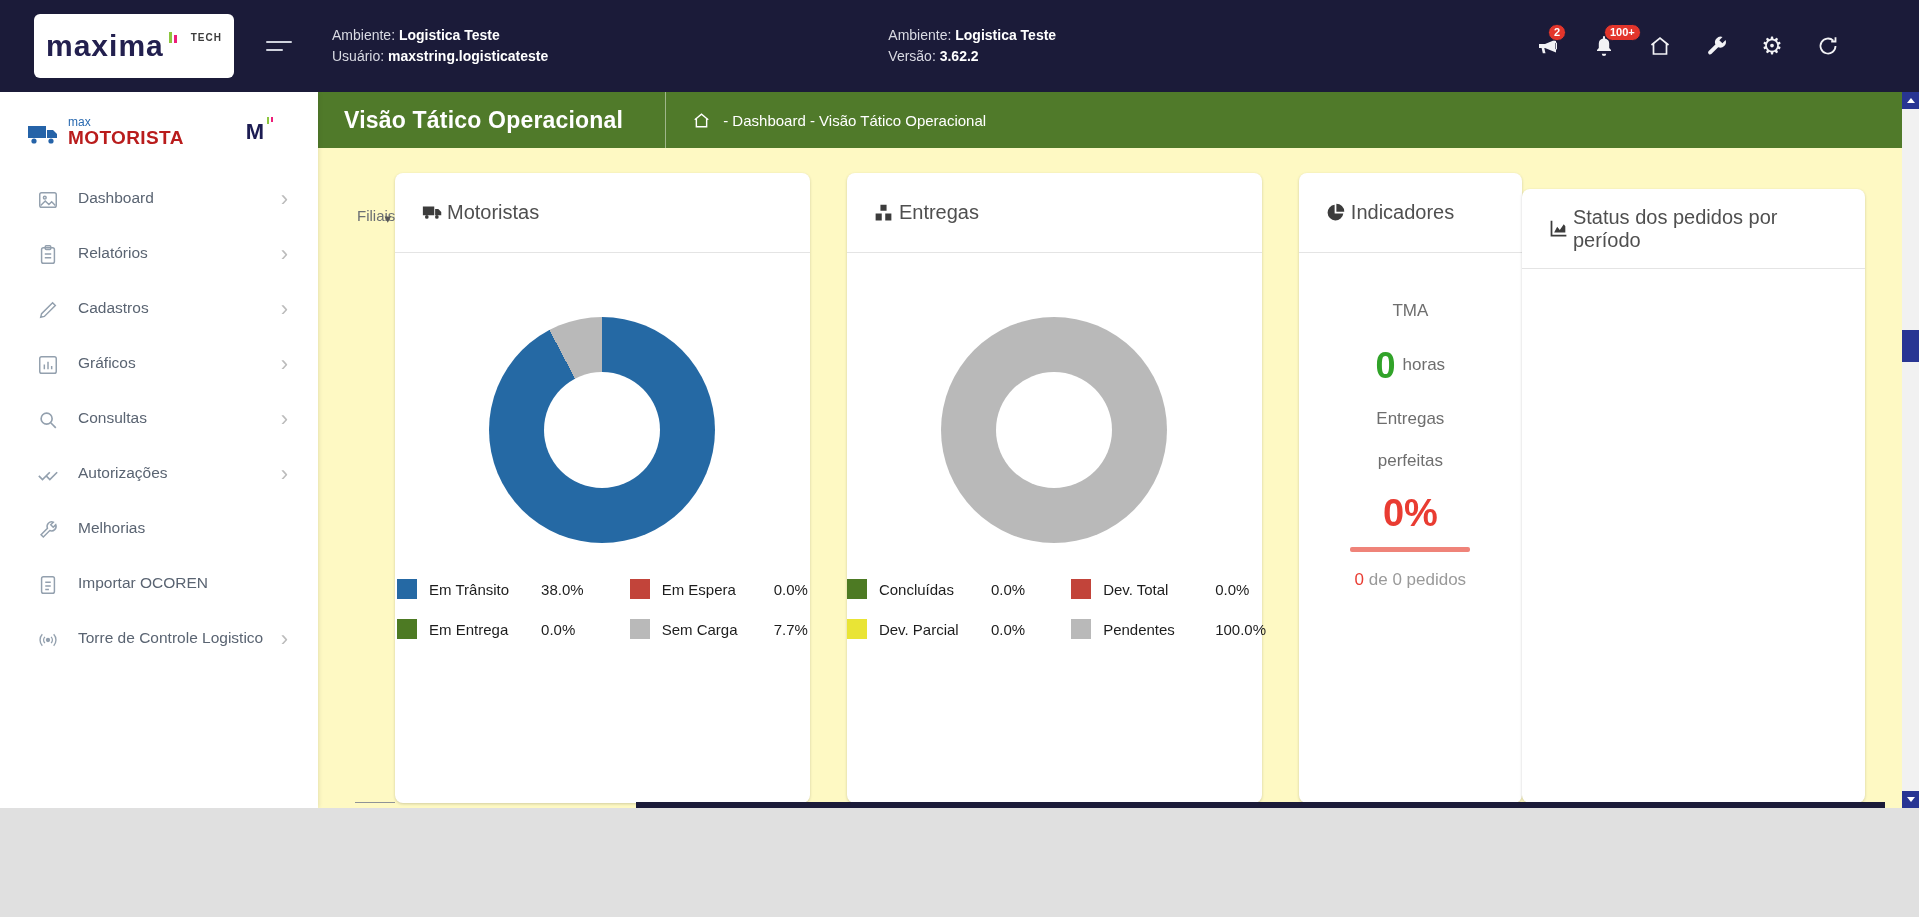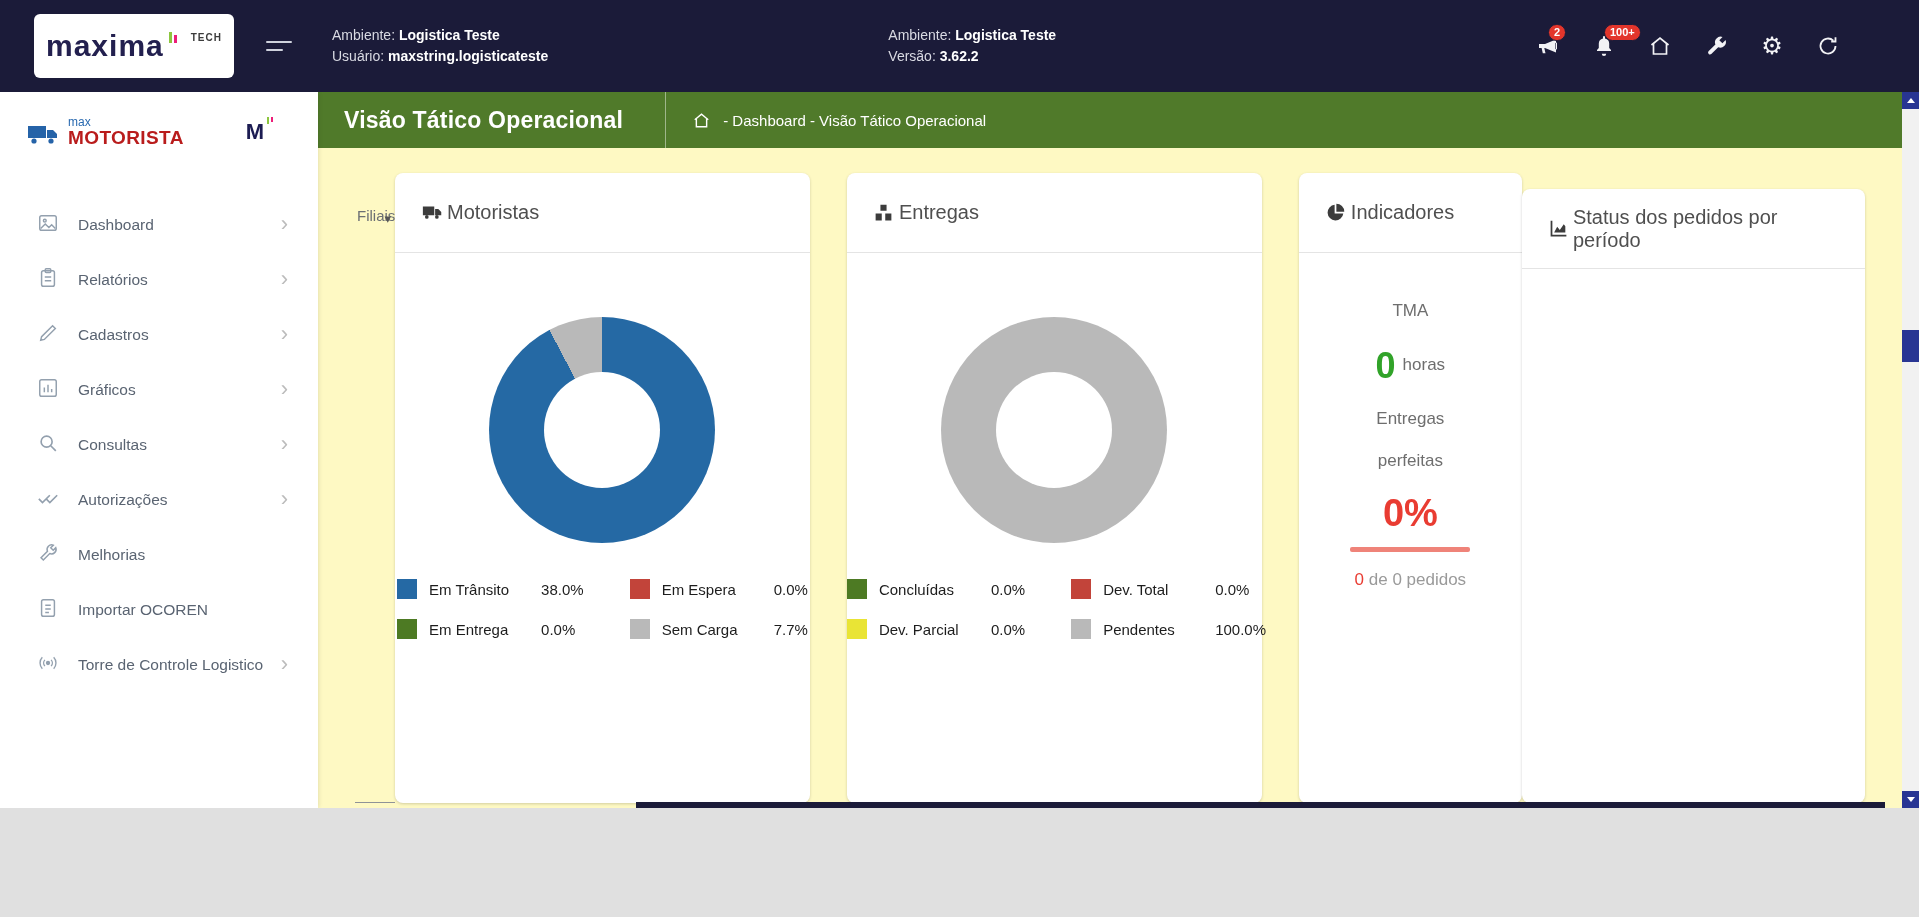--- a/index.html
+++ b/index.html
@@ -37,21 +37,21 @@
   .mm-truck{color:#2563a8;display:flex}
   .mm-text{line-height:1.05}
   .mm-max{color:#2a6ab0;font-size:12px}
   .mm-mot{color:#b91c1c;font-weight:bold;font-size:19px;letter-spacing:.4px}
   .mm-mark{font-weight:bold;font-size:22px;color:#1c1c52;position:relative;line-height:1}
   .mm-ticks{position:absolute;top:-4px;right:-9px;display:flex;gap:2px}
   .mm-ticks i{width:2px;display:block}
   .mm-ticks .g{height:7px;background:#8dc63f}
   .mm-ticks .p{height:5px;background:#ed1e79}
   .nav{padding-top:12px}
-  .nav-item{display:flex;align-items:flex-end;min-height:55px;padding:4px 30px 4px 36px;cursor:pointer;color:#5a6472}
+  .nav-item{display:flex;align-items:flex-start;min-height:55px;padding:4px 30px 4px 36px;cursor:pointer;color:#5a6472}
   .nav-icon{width:24px;height:24px;margin-right:18px;flex:0 0 24px;display:flex;align-items:center;justify-content:center;color:#93a0ae}
   .nav-label{font-size:15.5px;flex:1;line-height:1.3}
   .nav-chevron{color:#bcbcbc;font-size:22px;line-height:1}
 
   
   .main{flex:1;display:flex;flex-direction:column;background:#fef9c3;min-width:0;position:relative}
   .page-header{flex:0 0 56px;background:#507a2a;display:flex;align-items:center;color:#fff}
   .page-title{font-size:23px;font-weight:bold;margin-left:26px;letter-spacing:.2px}
   .ph-divider{width:1px;height:56px;background:rgba(255,255,255,.45);margin-left:42px}
   .breadcrumb-wrap{display:flex;align-items:center;margin-left:26px;gap:12px;font-size:15px}

